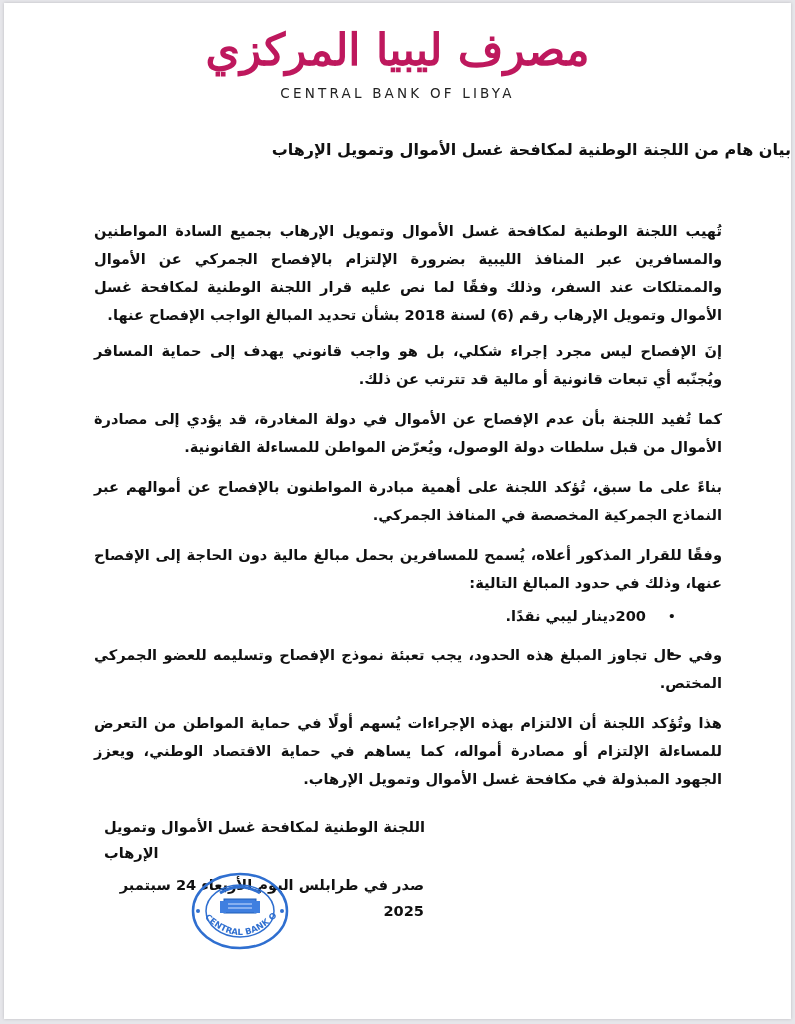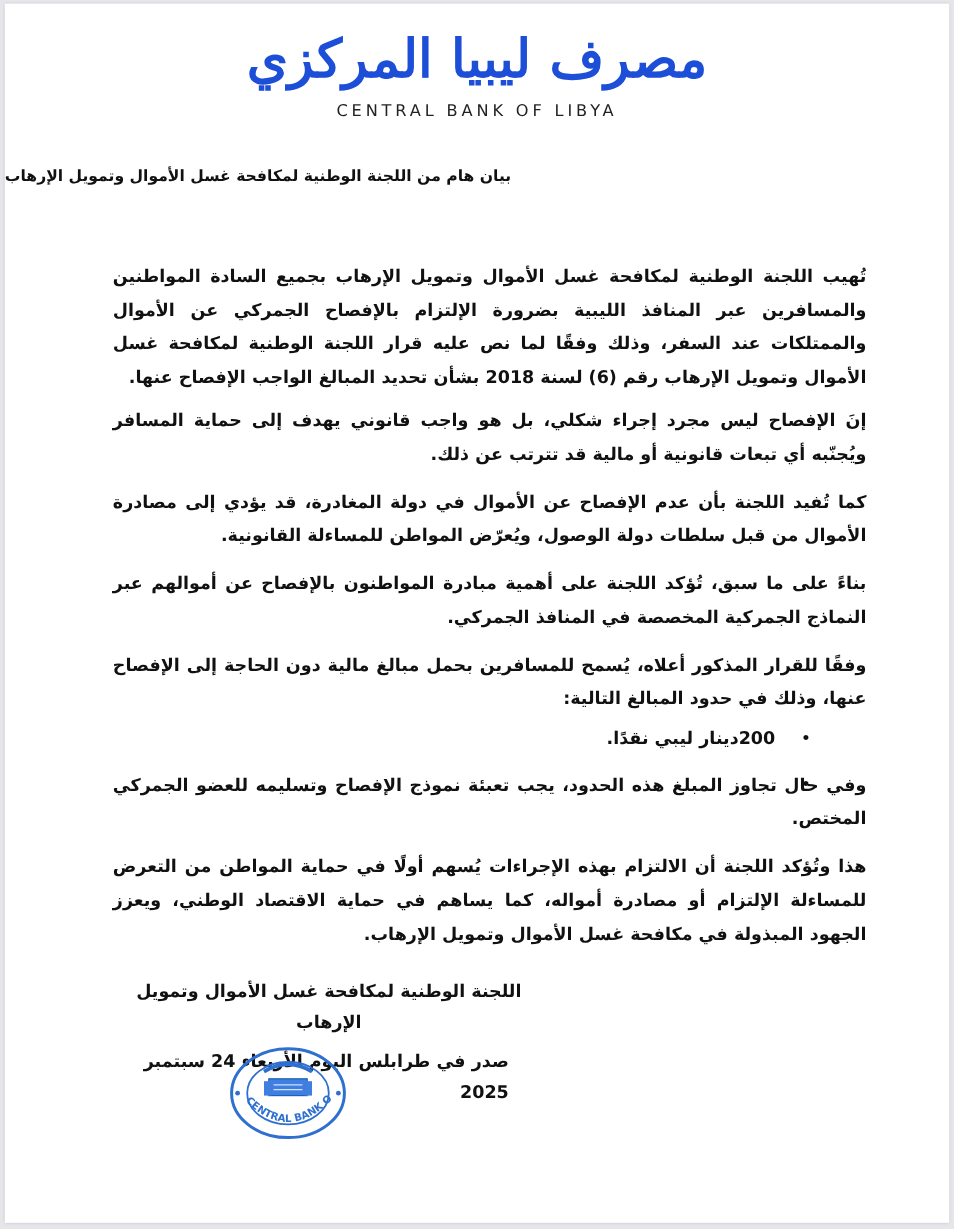--- a/index.html
+++ b/index.html
@@ -24,42 +24,42 @@
     left: 0;
     right: 0;
     top: 14px;
     text-align: center;
   }
   .logo-arabic {
     display: block;
     font-family: "DejaVu Serif", serif;
     font-size: 44px;
     font-weight: bold;
-    color: #1d4ed8;
+    color: #be185d;
     line-height: 66px;
     direction: rtl;
     letter-spacing: 0;
   }
   .logo-english {
     display: block;
     font-family: "DejaVu Sans", sans-serif;
     font-size: 13.5px;
     letter-spacing: 3.2px;
     color: #222;
     margin-top: 2px;
   }
   .title {
     position: absolute;
     left: 0;
     right: 0;
     top: 137px;
-    text-align: left;
+    text-align: right;
     font-family: "DejaVu Sans", sans-serif;
     font-weight: bold;
-    font-size: 13px;
+    font-size: 16px;
     color: #111;
     direction: rtl;
   }
   .body {
     position: absolute;
     left: 90px;
     width: 628px;
     top: 180px;
     direction: rtl;
     text-align: justify;
@@ -92,21 +92,21 @@
     position: absolute;
     left: 100px;
     top: 811px;
     width: 340px;
     direction: rtl;
     font-family: "DejaVu Sans", sans-serif;
     font-weight: bold;
     font-size: 14.6px;
     color: #111;
   }
-  .sig-line1 { text-align: center; line-height: 26px; }
+  .sig-line1 { text-align: left; line-height: 26px; }
   .sig-line2 { text-align: right; line-height: 26px; padding-right: 20px; margin-top: 6px; }
   .stamp {
     position: absolute;
     left: 186px;
     top: 868px;
     width: 100px;
     height: 80px;
   }
 </style>
 </head>

